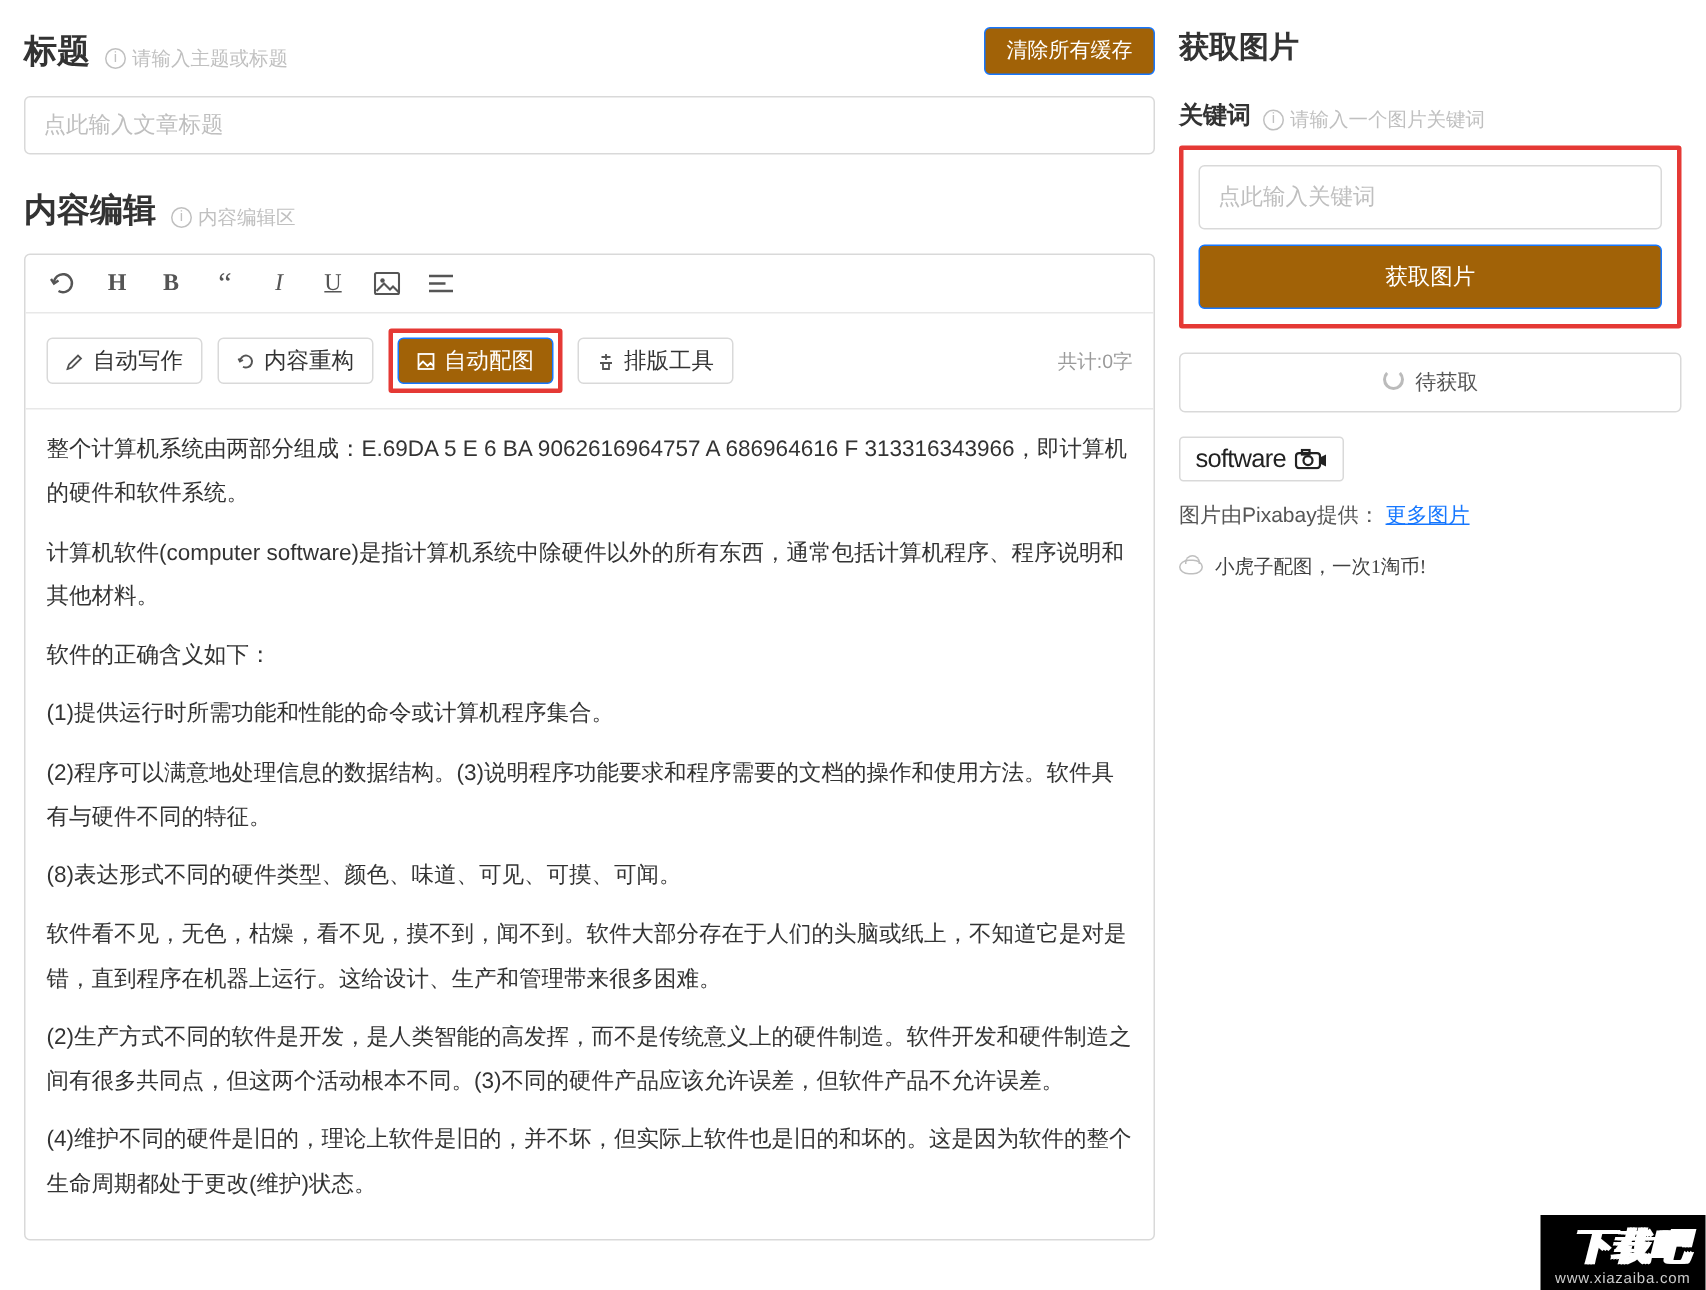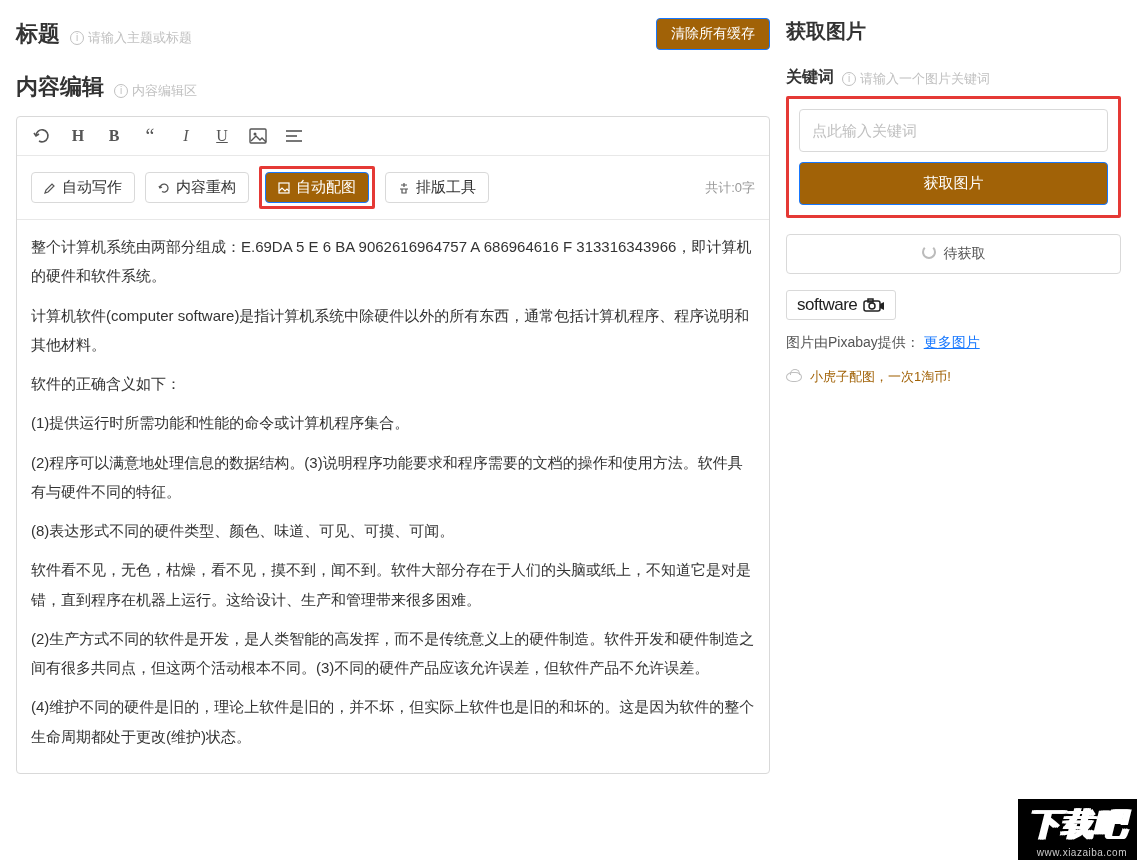--- a/index.html
+++ b/index.html
@@ -43,46 +43,47 @@
 .pending { border: 1px solid #d9d9d9; border-radius: 4px; padding: 10px; text-align: center; color: #555; margin-top: 16px; display: flex; align-items: flex-start; justify-content: center; gap: 8px; }
 .spinner { width: 14px; height: 14px; border: 2px solid #bbb; border-top-color: transparent; border-radius: 50%; display: inline-block; }
 
 .pixabay-badge { border: 1px solid #d9d9d9; border-radius: 3px; padding: 4px 10px; display: inline-flex; align-items: center; gap: 6px; margin-top: 16px; font-family: Arial, sans-serif; letter-spacing: -0.5px; }
 .pixabay-badge .px-text { font-size: 17px; color: #222; }
 .camera-icon svg { display: block; }
 
 .credit-row { margin-top: 14px; font-size: 14px; color: #555; }
 .credit-row a { color: #1677ff; text-decoration: underline; }
 
-.tip-row { margin-top: 16px; font-size: 13px; color: #a16207; display: flex; align-items: center; gap: 8px; }
+.tip-row { margin-top: 16px; font-size: 13px; color: #404040; display: flex; align-items: center; gap: 8px; font-family: Liberation Serif, serif; }
 .plate-icon { width: 16px; height: 10px; border: 1.5px solid #bfbfbf; border-radius: 50%/60%; display: inline-block; position: relative; }
 .plate-icon::after { content: ""; position: absolute; top: -4px; left: 3px; width: 8px; height: 5px; border: 1.5px solid #bfbfbf; border-bottom: none; border-radius: 6px 6px 0 0; }
 
 .watermark { position: fixed; right: 0; bottom: 0; background: #000; color: #fff; padding: 4px 10px 2px; font-family: "SimHei", sans-serif; text-align: right; }
-.watermark .wm-big { font-size: 32px; font-weight: 900; font-style: italic; letter-spacing: 1px; text-shadow: 2px 0 #fff, -2px 0 #fff; }
+.watermark .wm-big { font-size: 25px; font-weight: 900; font-style: italic; letter-spacing: 1px; text-shadow: 2px 0 #fff, -2px 0 #fff; }
 .watermark .wm-small { font-size: 10px; letter-spacing: 0.5px; color: #ccc; }
 
 .mt { margin-top: 22px; }
 </style>
 </head>
 <body>
 
 <div class="container">
   <div class="main">
     <div class="section-header">
       <div class="section-header-left">
         <span class="section-title">标题</span>
         <span class="section-hint">
           <i class="hint-icon">i</i>
           <span>请输入主题或标题</span>
         </span>
       </div>
       <button class="btn btn-primary">清除所有缓存</button>
     </div>
 
+    <input class="text-input" placeholder="点此输入文章标题" style="">
 
     <div class="section-header mt">
       <div class="section-header-left">
         <span class="section-title">内容编辑</span>
         <span class="section-hint">
           <i class="hint-icon">i</i>
           <span>内容编辑区</span>
         </span>
       </div>
     </div>

